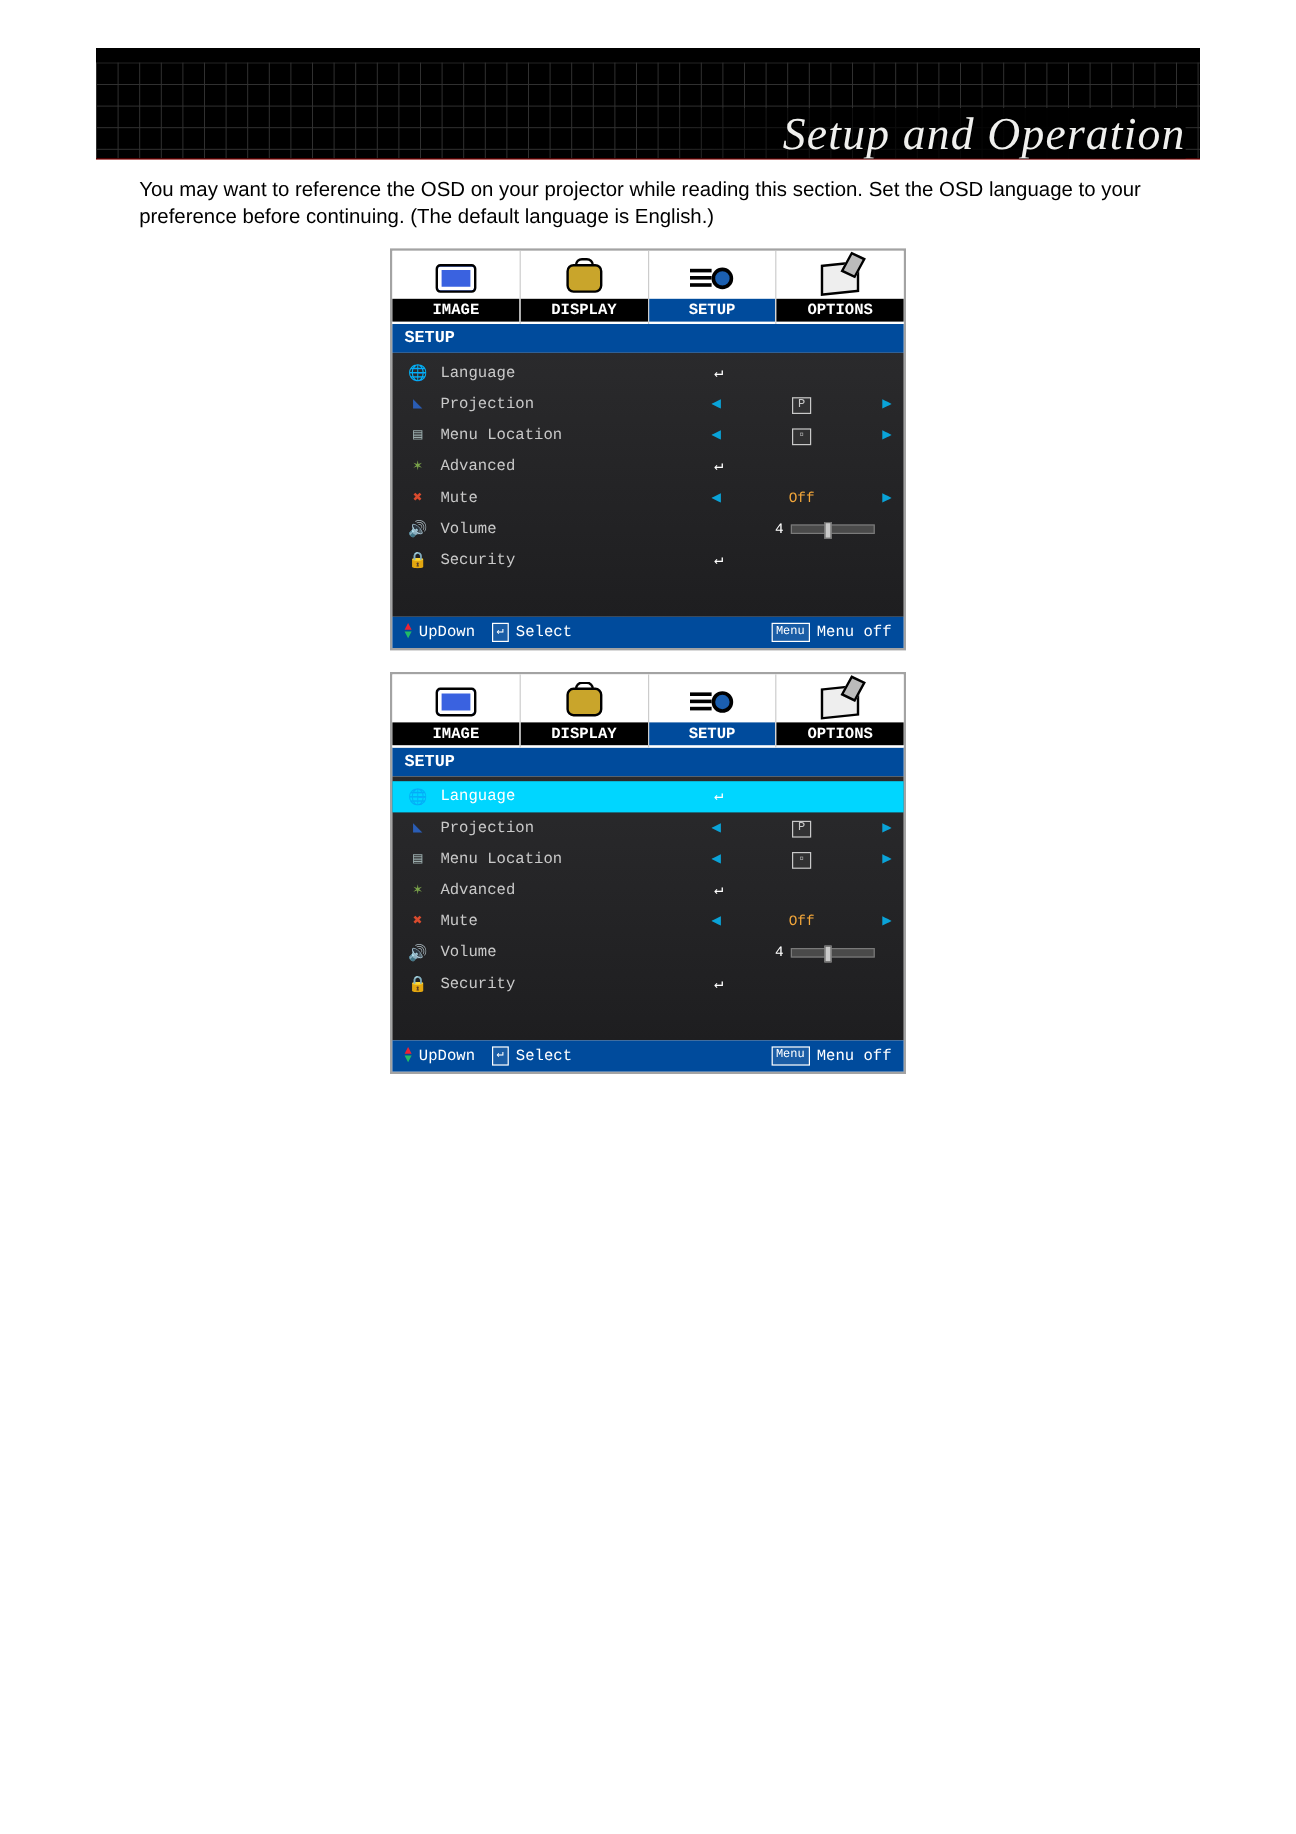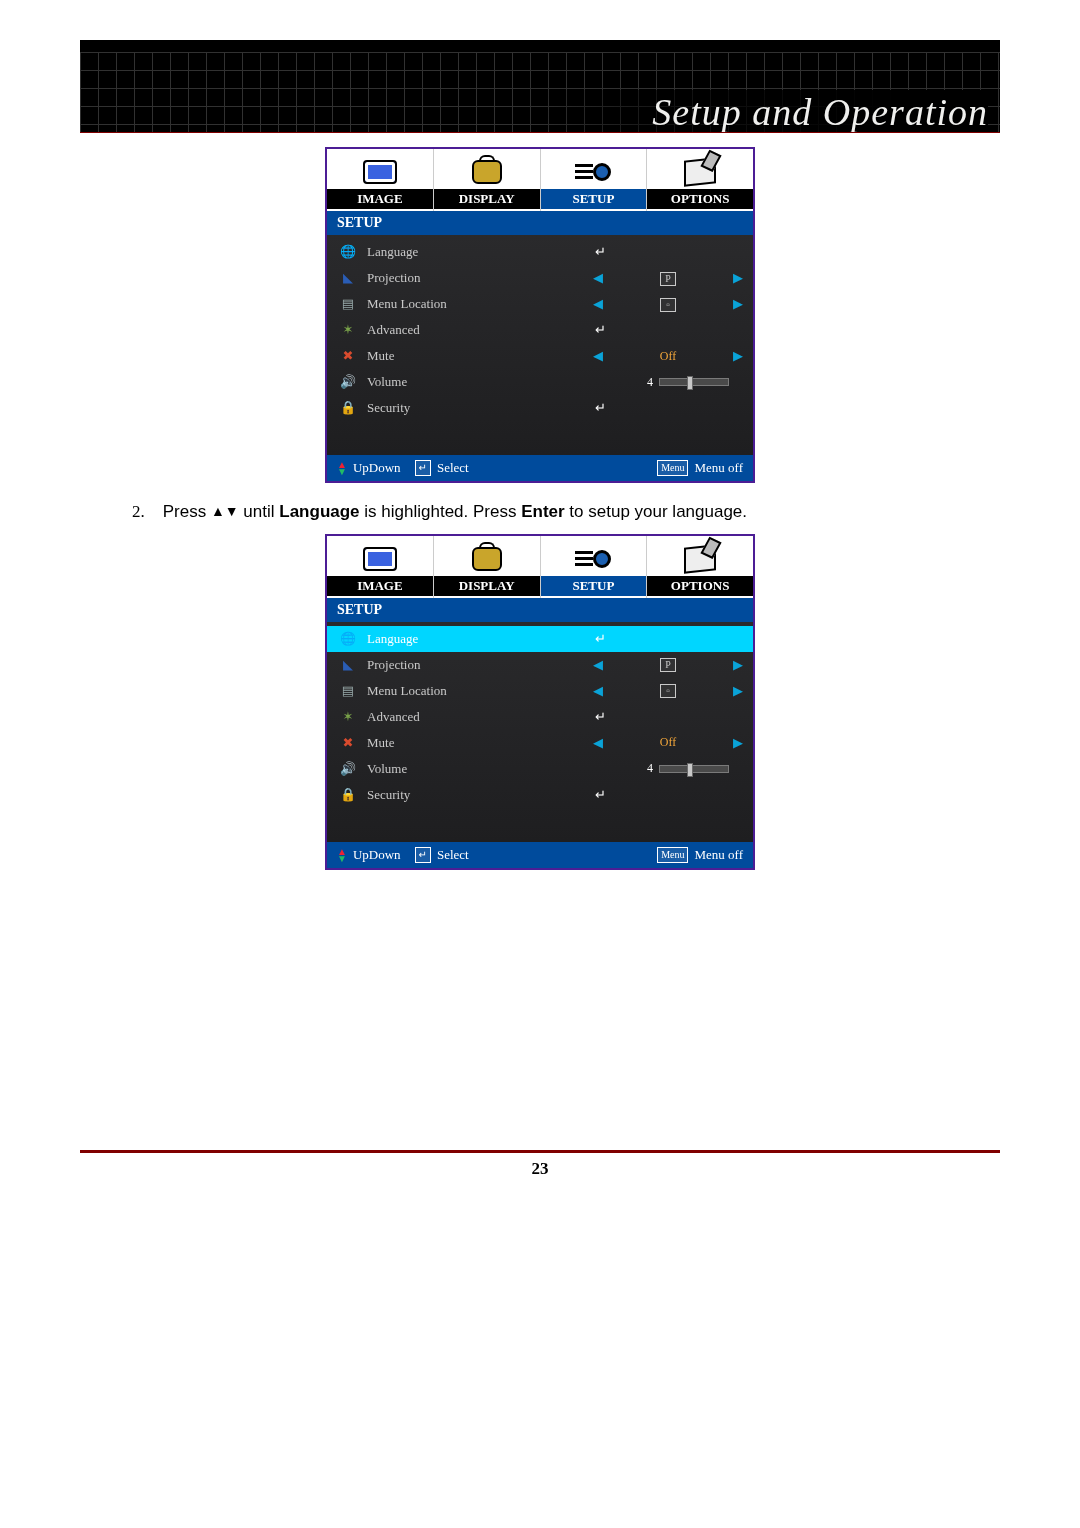--- a/index.html
+++ b/index.html
@@ -78,24 +78,24 @@
   .step-num {
     font-family: "Times New Roman", serif;
     display: inline-block;
     width: 26px;
   }
   .tri { display:inline-block; font-size:14px; vertical-align:1px; }
   .osd-wrap { text-align:center; margin: 8px 0 18px 0; }
   .osd {
     display:inline-block;
     width: 430px;
-    border: 2px solid #4c1d95;
+    border: 2px solid #a3a3a3;
     background: #fff;
     text-align:left;
-    font-family: Liberation Serif, serif;
+    font-family: Liberation Mono, monospace;
   }
   .osd .tabs { display:flex; }
   .osd .tab {
     flex:1;
     text-align:center;
     padding: 6px 0 2px 0;
     background:#fff;
   }
   .osd .tab + .tab { border-left:1px solid #ccc; }
   .osd .tab .ticon {
@@ -218,20 +218,21 @@
 
 <div class="page">
 
   <div class="header-band">
     <div class="squares"></div>
     <div class="header-title">Setup and Operation</div>
   </div>
   <div class="header-rule"></div>
 
 
+  <p class="intro">You may want to reference the OSD on your projector while reading this section. Set the OSD language to your preference before continuing. (The default language is English.)</p>
 
 
   <div class="osd-wrap">
     <div class="osd"><div class="tabs">
           <div class="tab inactive">
             <div class="ticon">
               <div class="ic-image"></div>
             </div>
             <div class="tlabel">IMAGE</div>
           </div>
@@ -341,28 +342,20 @@
             <span>Select</span>
           </span>
           <span class="spacer"></span>
           <span class="fgroup">
             <span class="keycap">Menu</span>
             <span>Menu off</span>
           </span>
         </div></div>
   </div>
 
-  <ol class="steps">
-    <li>
-      <span class="step-num">2.</span>
-      <span>
-        <span>Press </span><span class="tri">▲▼</span><span> until </span><b>Language</b><span> is highlighted. Press </span><b>Enter</b><span> to setup your language.</span>
-      </span>
-    </li>
-  </ol>
 
   <div class="osd-wrap">
     <div class="osd"><div class="tabs">
           <div class="tab inactive">
             <div class="ticon">
               <div class="ic-image"></div>
             </div>
             <div class="tlabel">IMAGE</div>
           </div>
           <div class="tab inactive">
@@ -471,17 +464,14 @@
             <span>Select</span>
           </span>
           <span class="spacer"></span>
           <span class="fgroup">
             <span class="keycap">Menu</span>
             <span>Menu off</span>
           </span>
         </div></div>
   </div>
 
-  <div class="page-footer">
-    <span>23</span>
-  </div>
 
 </div>
 
 </body></html>

